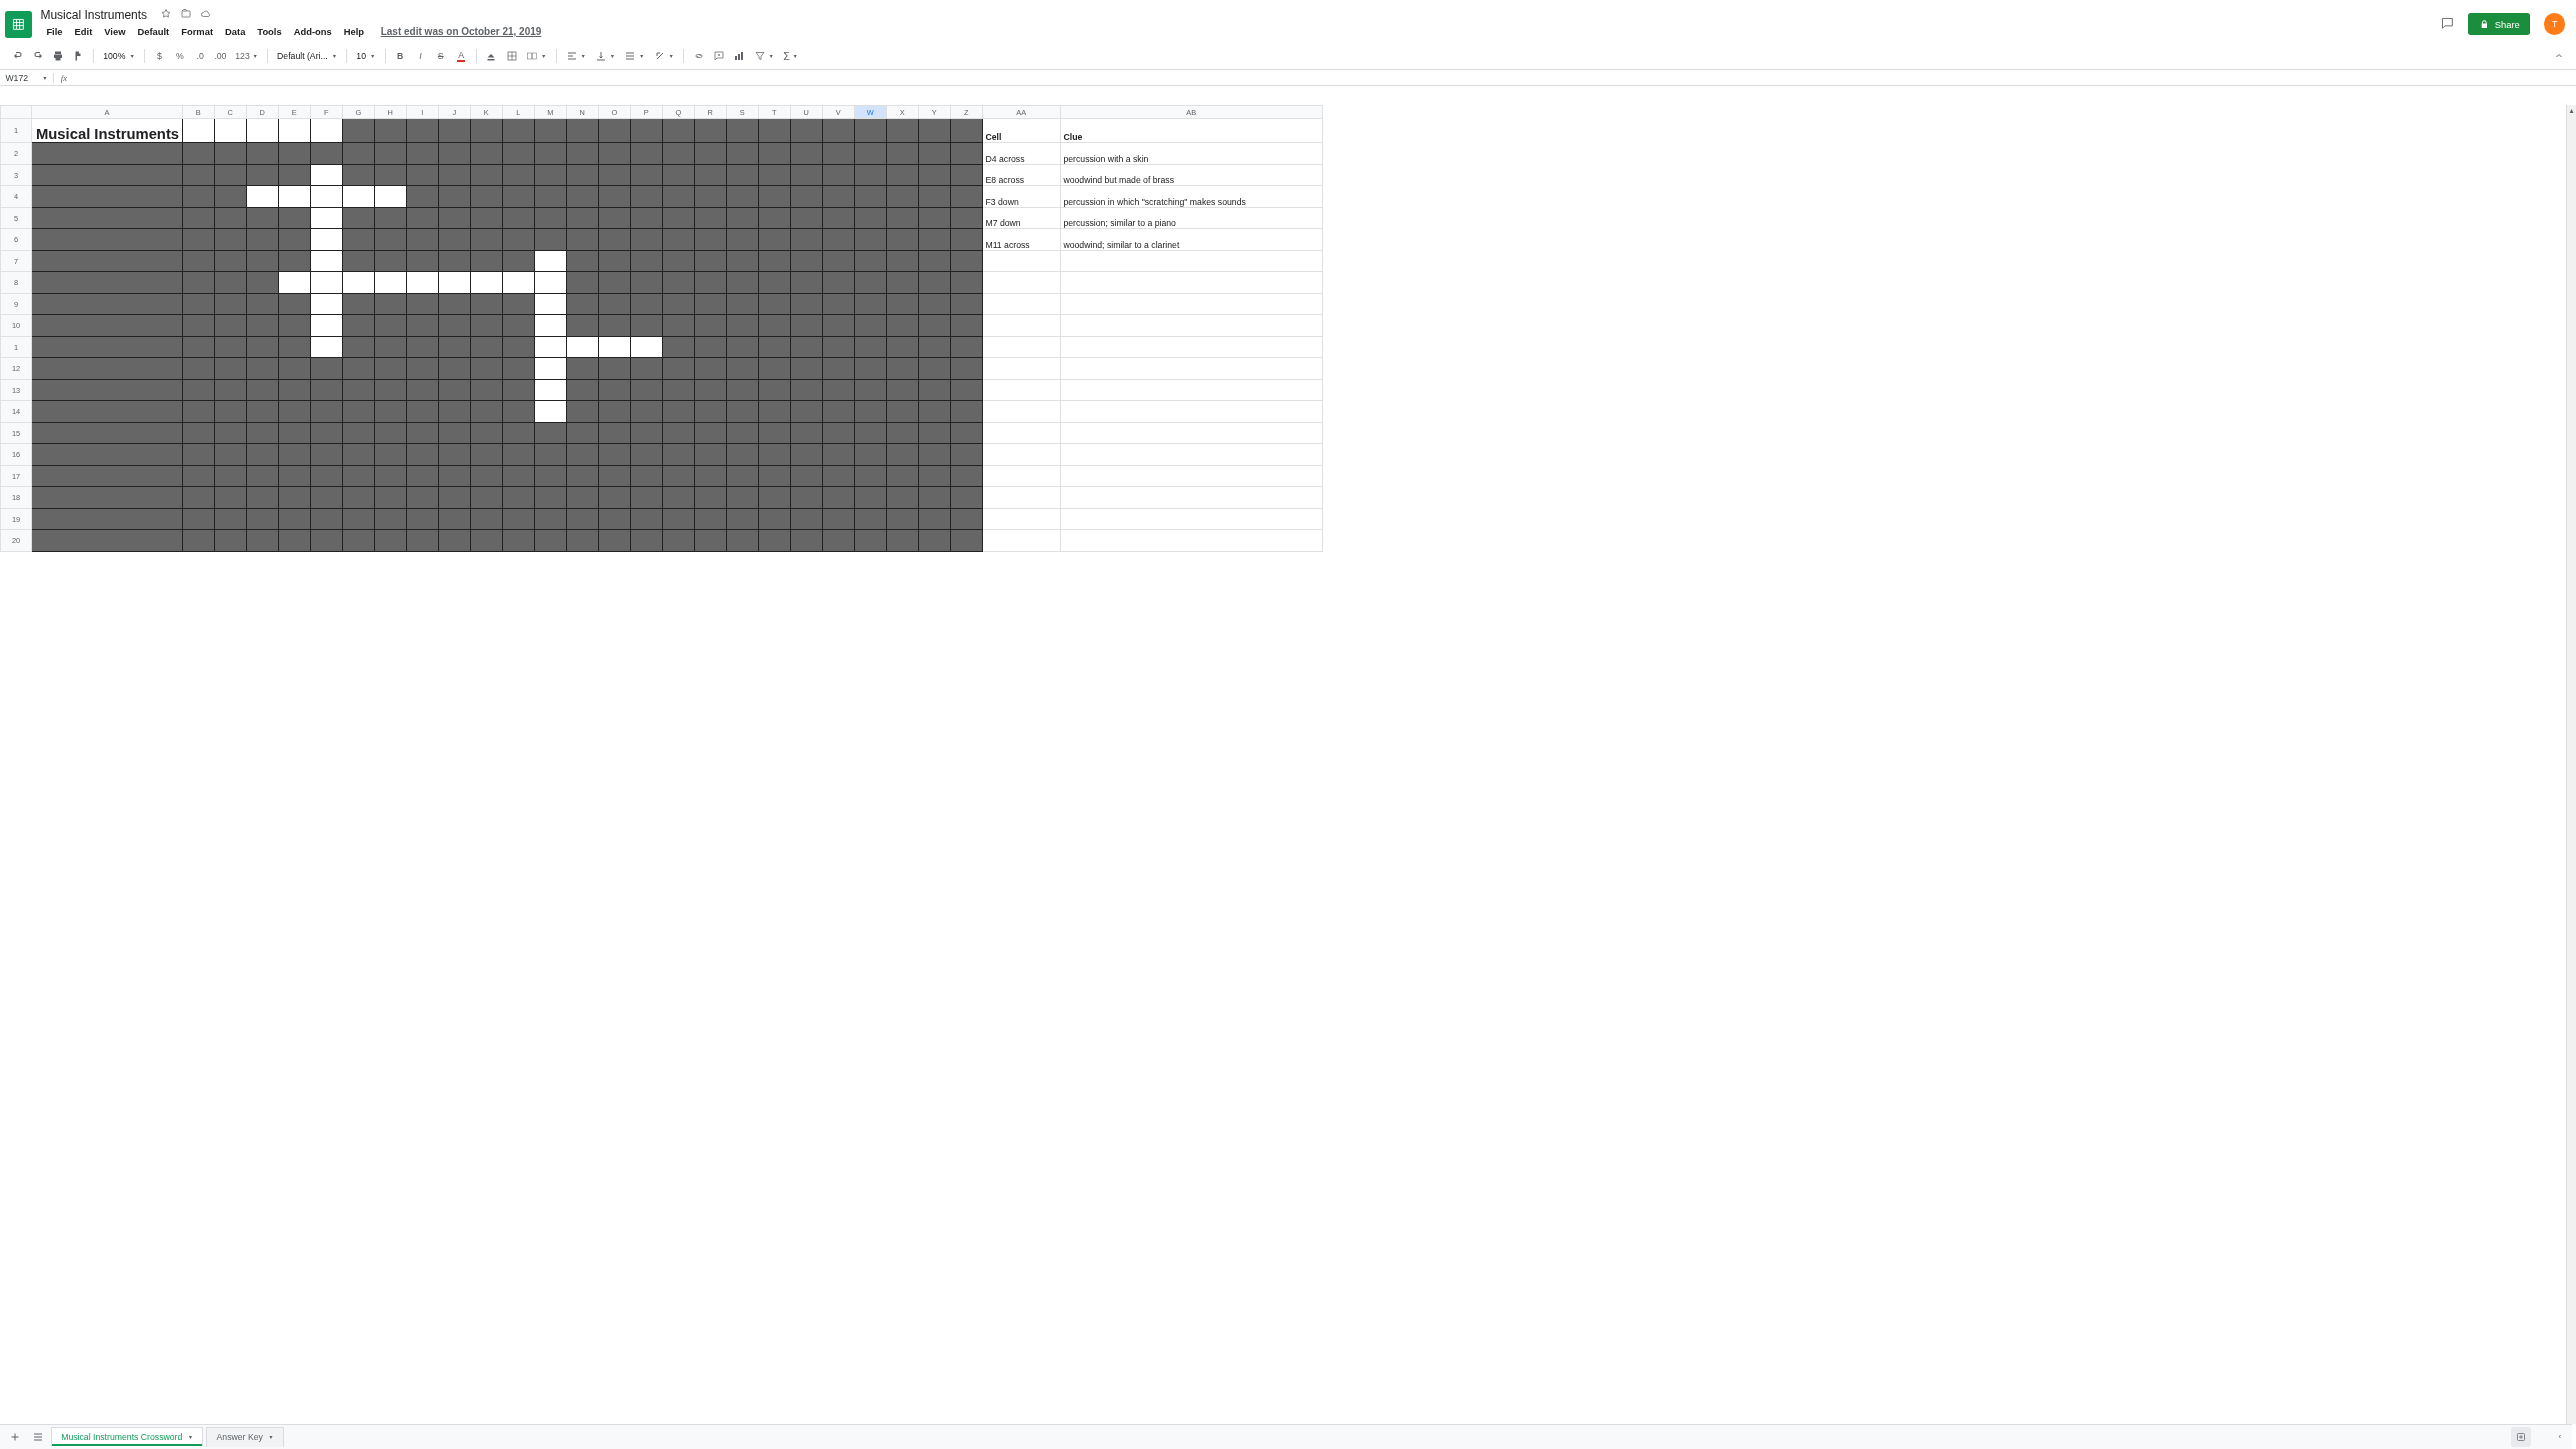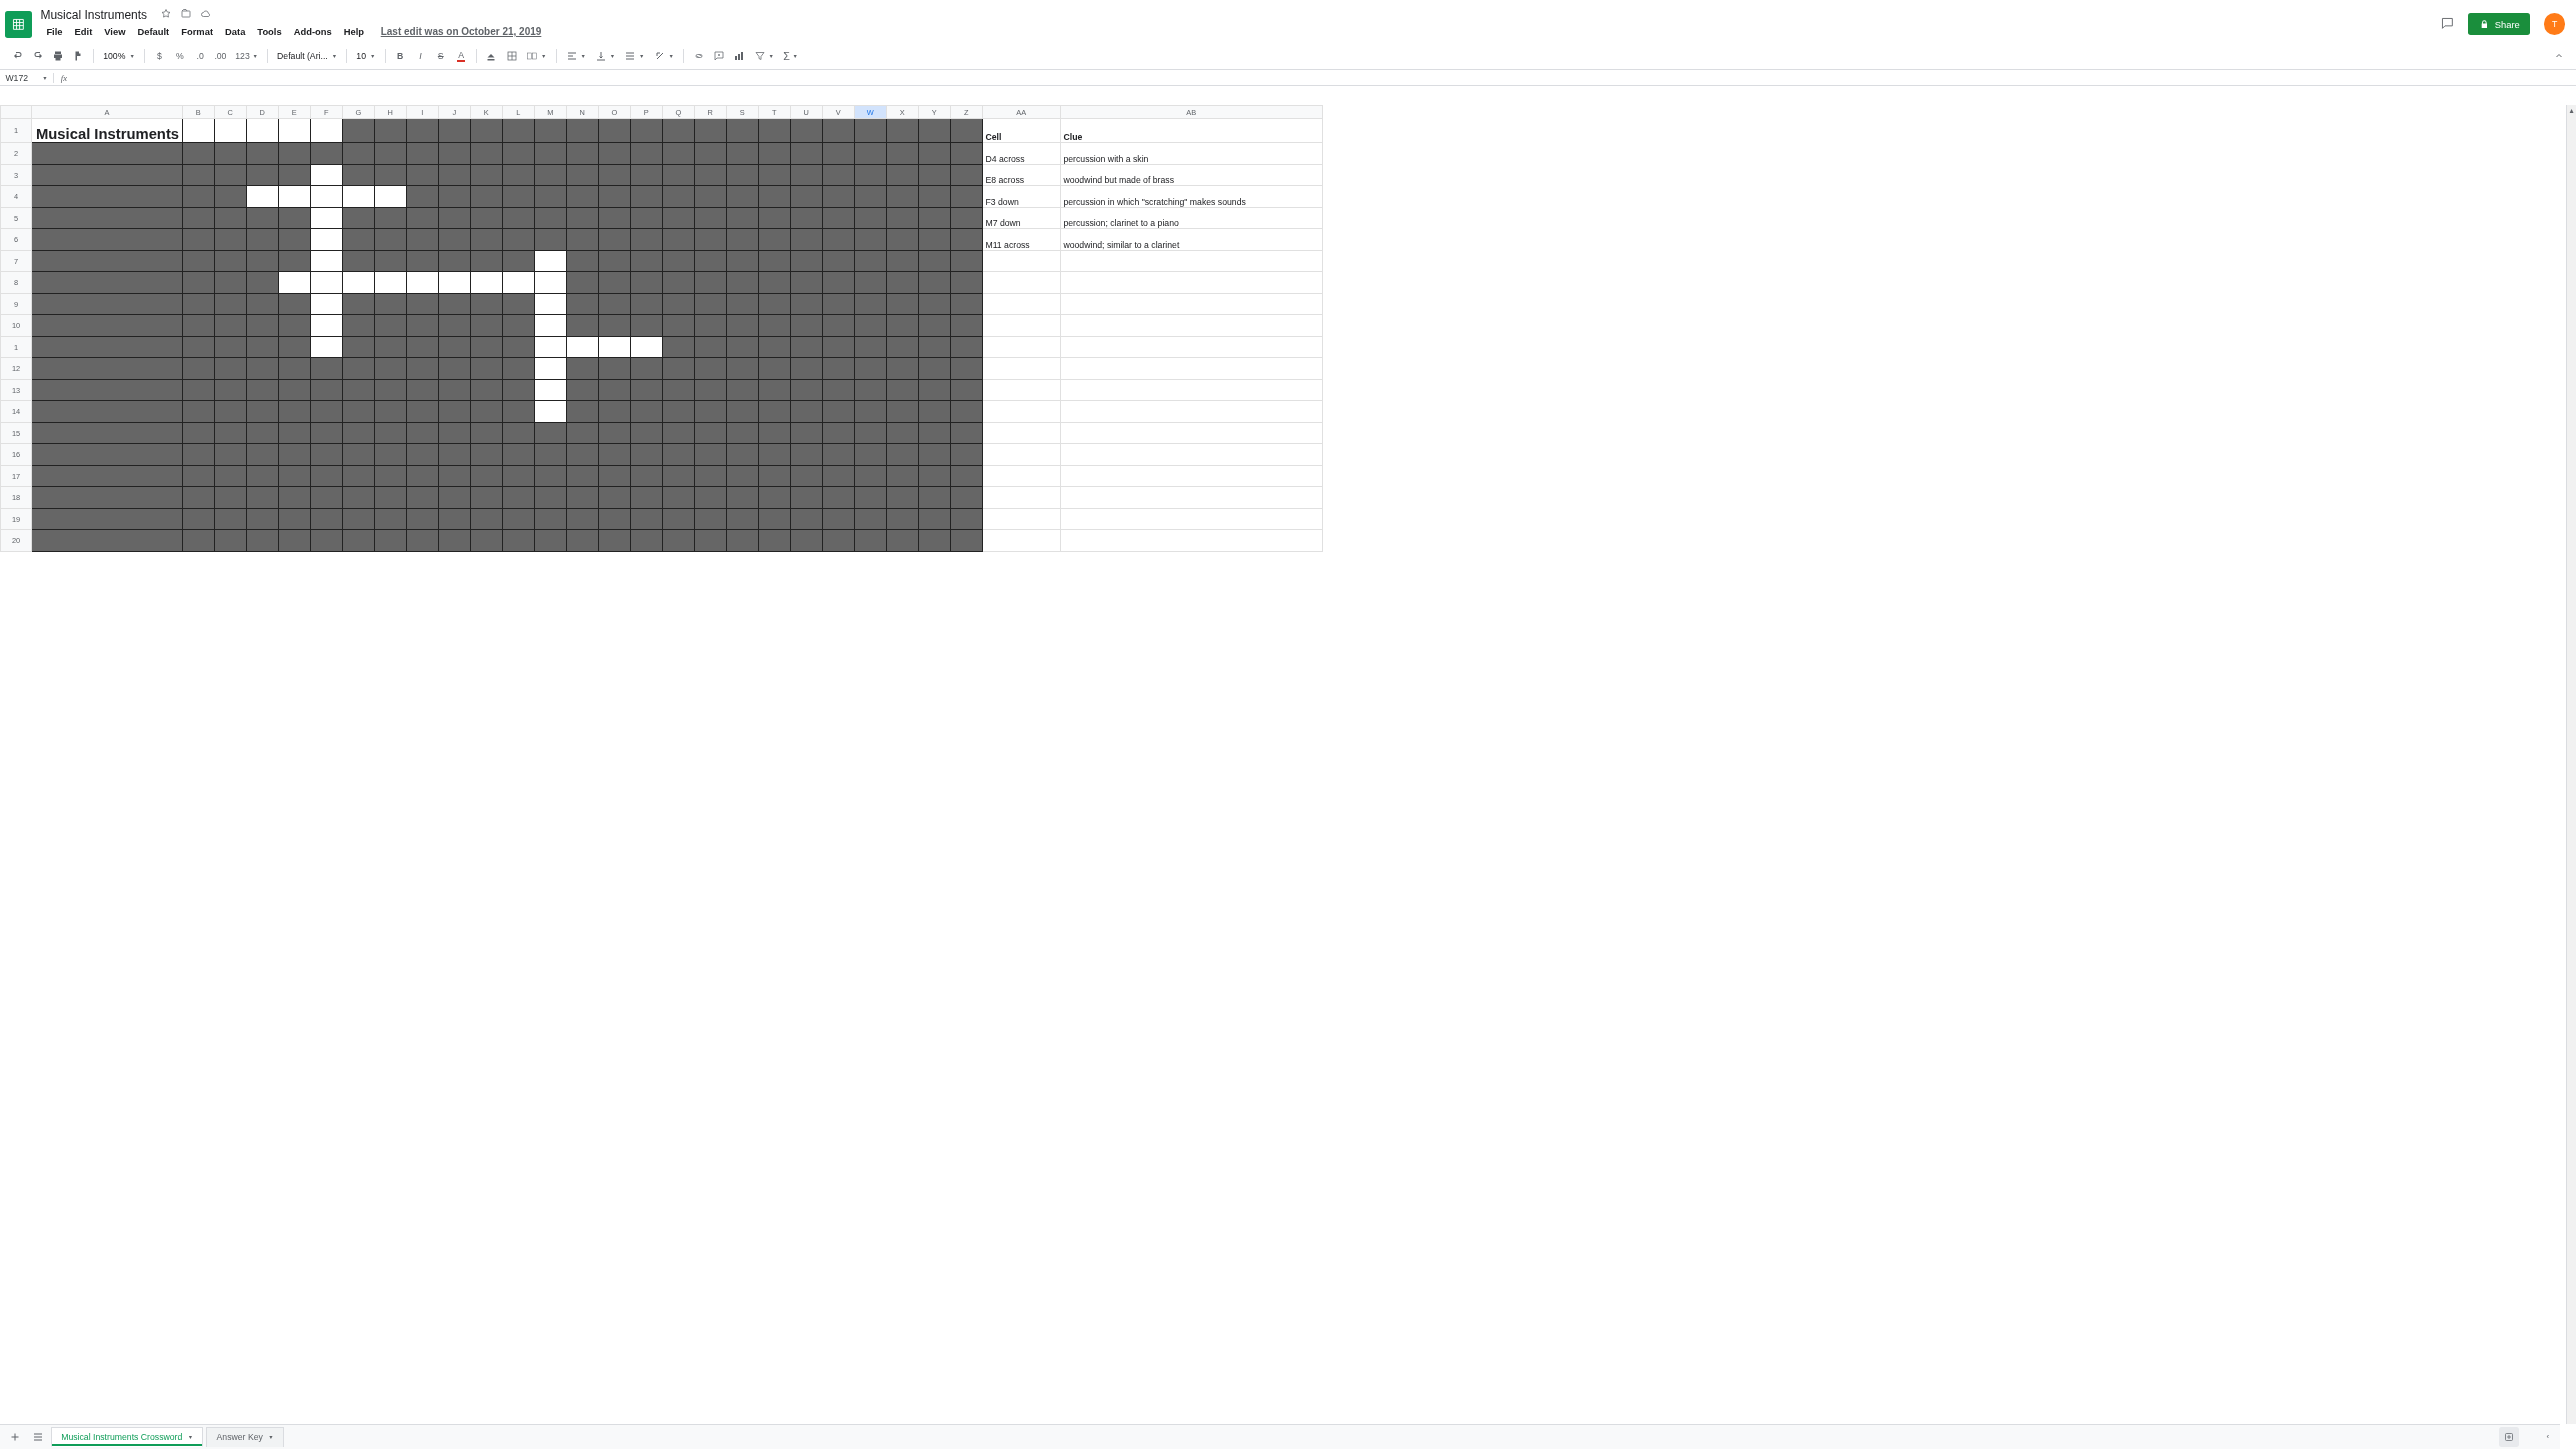--- a/index.html
+++ b/index.html
@@ -174,21 +174,21 @@
     position:absolute; right:0; top:0; bottom:0; width:10px;
     background:#f1f1f1;
     border-left:0.7px solid #dadce0;
   }
   .vscroll .up, .vscroll .down {
     height:10px; display:flex; align-items:center; justify-content:center;
     color:#5f6368; font-size:6.7px;
   }
   
   .sheet-tabs {
-    position:absolute; left:0; right:16px; bottom:0;
+    position:absolute; left:0; right:4px; bottom:0;
     height:25.5px;
     border-top:0.7px solid #dadce0;
     background:#f8f9fa;
     display:flex; align-items:center;
     padding: 0 5.4px;
     gap:2.7px;
   }
   .tab-btn {
     width:20px; height:20px;
     display:flex; align-items:center; justify-content:center;
@@ -642,21 +642,21 @@
             <td class="cell dark"></td>
             <td class="cell dark"></td>
             <td class="cell dark"></td>
             <td class="cell dark"></td>
             <td class="cell dark"></td>
             <td class="cell dark"></td>
             <td class="cell dark"></td>
             <td class="cell dark"></td>
             <td class="cell dark"></td>
             <td class="cell clue-cell" style="border-color: rgb(224, 224, 224);">M7 down</td>
-            <td class="cell clue-cell" style="border-color: rgb(224, 224, 224);">percussion; clarinet to a piano</td>
+            <td class="cell clue-cell" style="border-color: rgb(224, 224, 224);">percussion; similar to a piano</td>
           </tr>
           <tr>
             <th class="rownum">6</th>
             <td class="cell dark"></td>
             <td class="cell dark"></td>
             <td class="cell dark"></td>
             <td class="cell dark"></td>
             <td class="cell dark"></td>
             <td class="cell light"></td>
             <td class="cell dark"></td>

